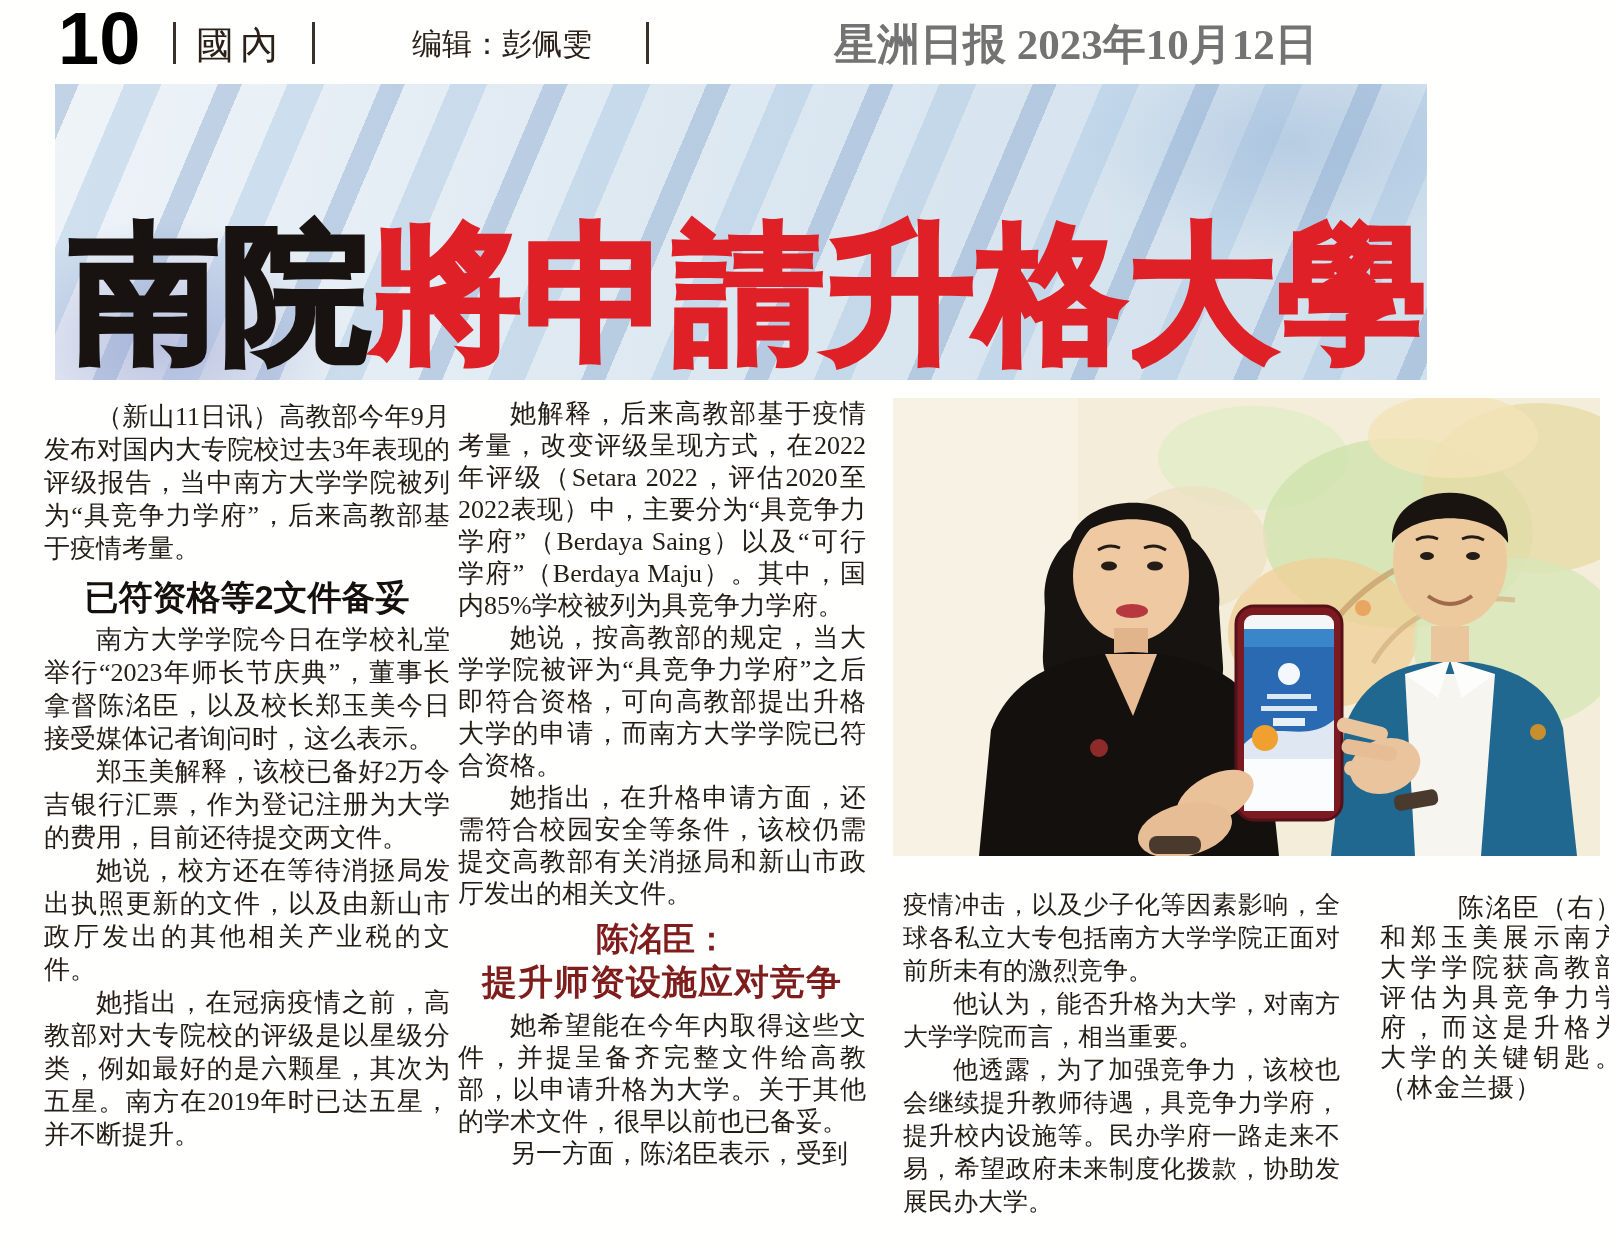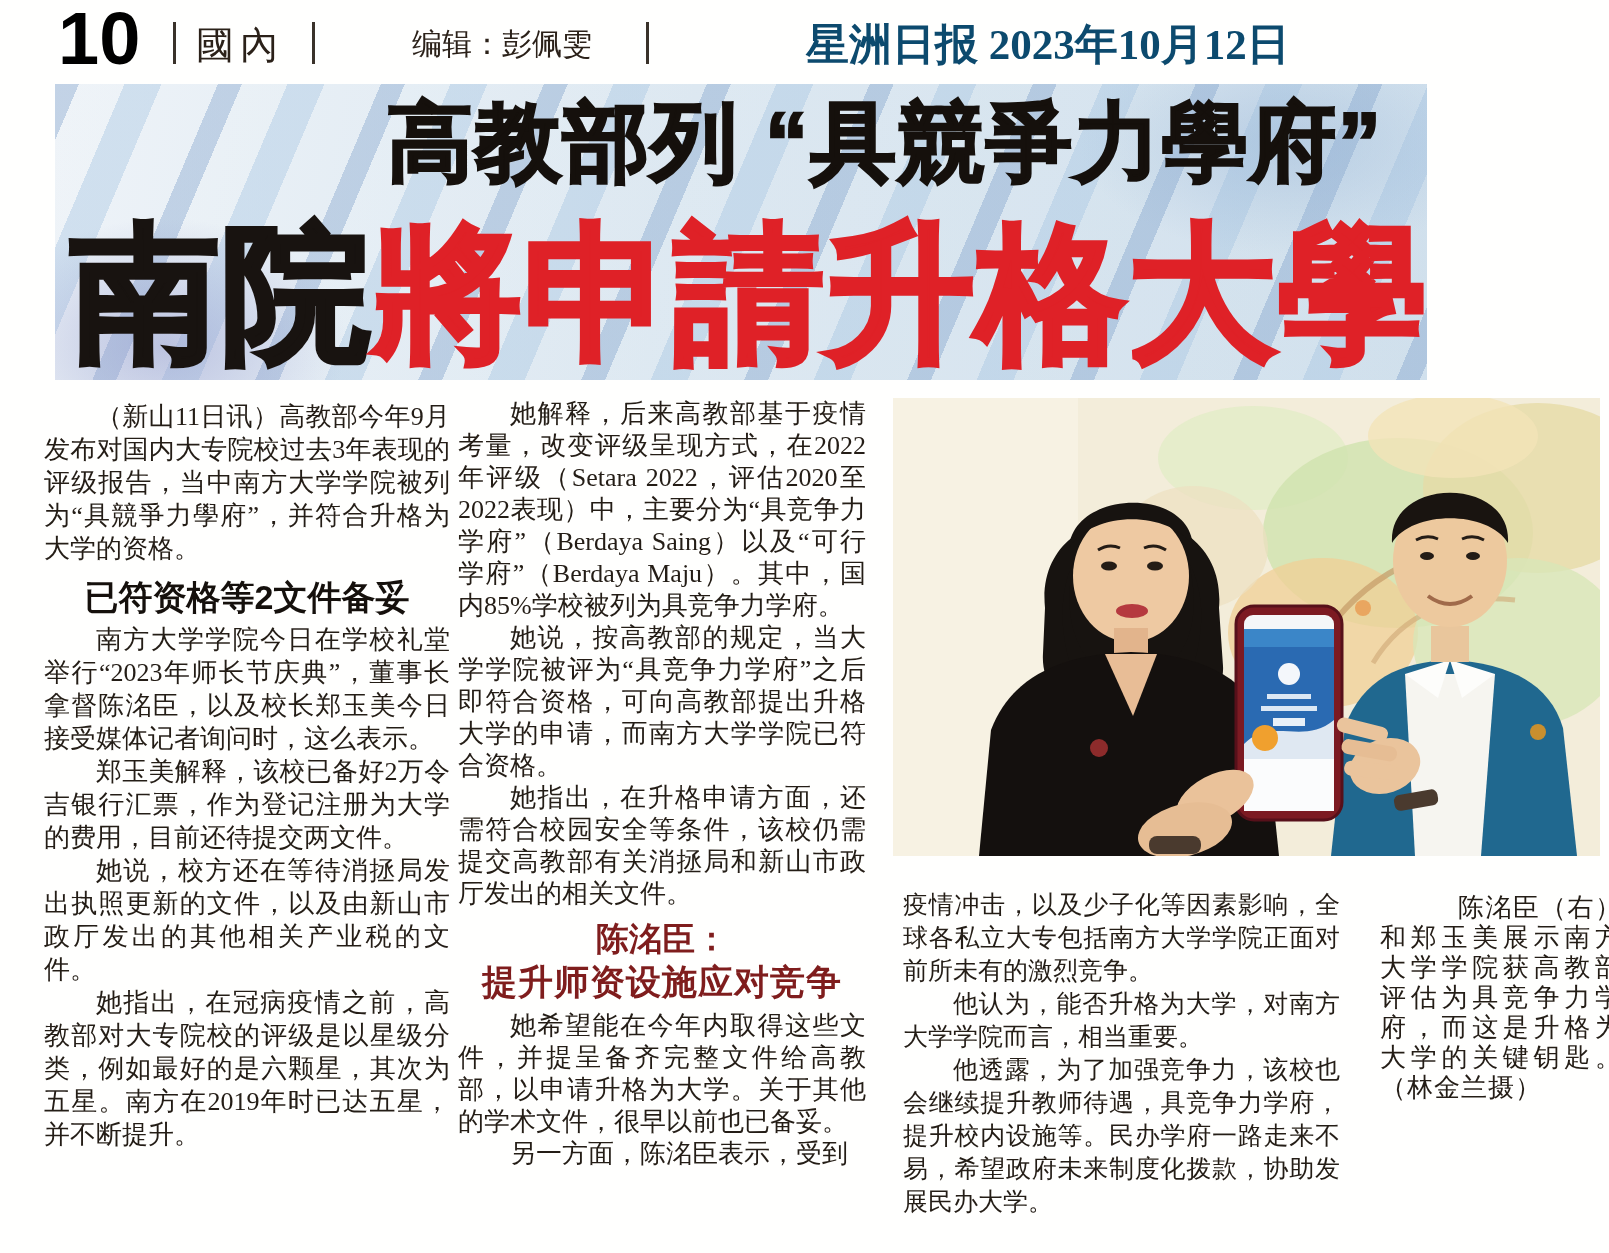--- a/index.html
+++ b/index.html
@@ -8,21 +8,21 @@
 
   
   .hdr{position:absolute;top:0;left:0;width:100%;height:84px;}
   .page-num{position:absolute;left:58px;top:2px;font-family:"Liberation Sans",sans-serif;
             font-weight:900;font-size:74px;line-height:74px;color:#000000;}
   .hdr-bar{position:absolute;width:3px;height:42px;top:22px;background:#3a322a;}
   .b1{left:173px;} .b2{left:312px;} .b3{left:646px;}
   .section-name{position:absolute;left:196px;top:20px;font-size:38px;letter-spacing:6px;color:#2b2119;}
   .editor{position:absolute;left:412px;top:24px;font-family:Liberation Sans, sans-serif;
           font-size:30px;color:#2b2119;}
-  .masthead{position:absolute;left:806px;top:16px;font-weight:700;font-size:43px;color:#0c4a6e;}
+  .masthead{position:absolute;left:834px;top:16px;font-weight:700;font-size:43px;color:#737373;}
 
   
   .banner{position:absolute;left:55px;top:84px;width:1372px;height:296px;
     background:
       radial-gradient(ellipse 260px 180px at 8% 88%, rgba(148,156,206,.55), rgba(148,156,206,0) 70%),
       radial-gradient(ellipse 300px 160px at 90% 20%, rgba(150,180,214,.45), rgba(150,180,214,0) 70%),
       repeating-linear-gradient(113deg,
         rgba(124,158,201,.38) 0 22px, rgba(255,255,255,.05) 22px 64px,
         rgba(168,198,226,.42) 64px 98px, rgba(255,255,255,.02) 98px 150px),
       linear-gradient(100deg,#eef3f8 0%,#dce8f1 45%,#cfdfec 100%);}
@@ -67,28 +67,27 @@
     <div class="page-num">10</div>
     <div class="hdr-bar b1"></div>
     <div class="section-name">國內</div>
     <div class="hdr-bar b2"></div>
     <div class="editor">编辑：彭佩雯</div>
     <div class="hdr-bar b3"></div>
     <div class="masthead">星洲日报 2023年10月12日</div>
   </div>
 
   <div class="banner">
-    <div class="kicker">高教部列 “具競爭力學府”</div>
     <div class="main-title">
       <span class="mt-black">南院</span><span class="mt-red">將申請升格大學</span>
     </div>
   </div>
 
   <div class="col col1">
-    <p>（新山11日讯）高教部今年9月发布对国内大专院校过去3年表现的评级报告，当中南方大学学院被列为“具競爭力學府”，并符合升格为大学的资格。</p>
+    <p>（新山11日讯）高教部今年9月发布对国内大专院校过去3年表现的评级报告，当中南方大学学院被列为“具竞争力学府”，后来高教部基于疫情考量。</p>
     <div class="subhead1">已符资格等2文件备妥</div>
     <p>南方大学学院今日在学校礼堂举行“2023年师长节庆典”，董事长拿督陈洺臣，以及校长郑玉美今日接受媒体记者询问时，这么表示。</p>
     <p>郑玉美解释，该校已备好2万令吉银行汇票，作为登记注册为大学的费用，目前还待提交两文件。</p>
     <p>她说，校方还在等待消拯局发出执照更新的文件，以及由新山市政厅发出的其他相关产业税的文件。</p>
     <p>她指出，在冠病疫情之前，高教部对大专院校的评级是以星级分类，例如最好的是六颗星，其次为五星。南方在2019年时已达五星，并不断提升。</p>
   </div>
 
   <div class="col col2">
     <p>她解释，后来高教部基于疫情考量，改变评级呈现方式，在2022年评级（Setara 2022，评估2020至2022表现）中，主要分为“具竞争力学府”（Berdaya Saing）以及“可行学府”（Berdaya Maju）。其中，国内85%学校被列为具竞争力学府。</p>
     <p>她说，按高教部的规定，当大学学院被评为“具竞争力学府”之后即符合资格，可向高教部提出升格大学的申请，而南方大学学院已符合资格。</p>

